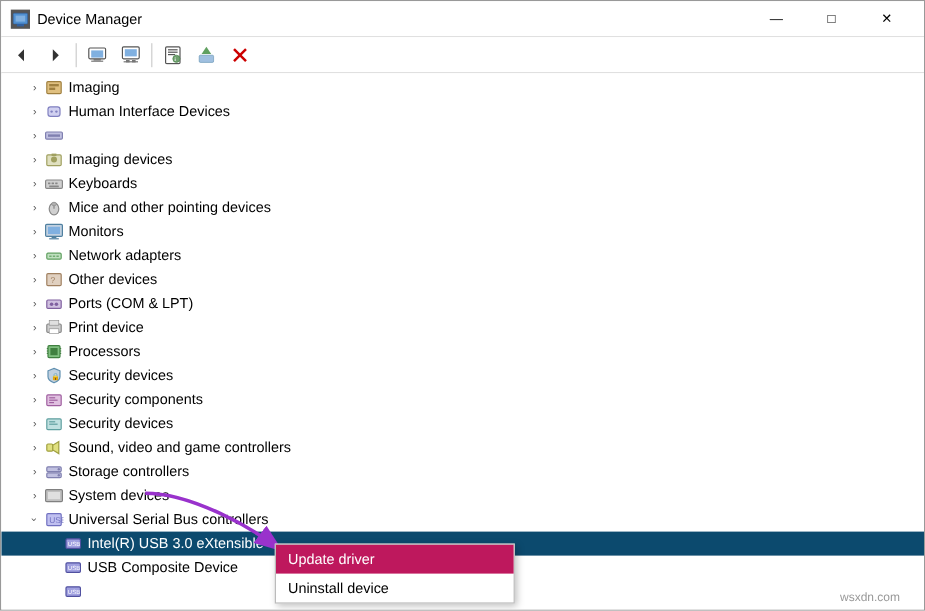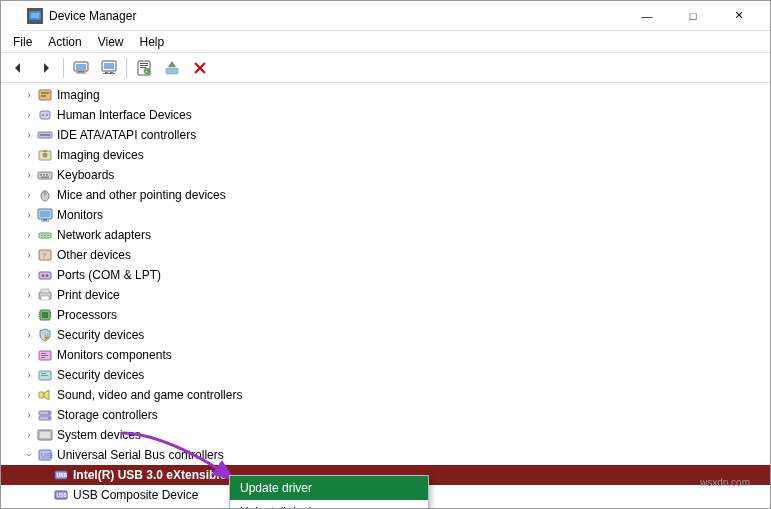--- a/index.html
+++ b/index.html
@@ -23,21 +23,20 @@
     }
 
     .title-bar {
       height: 30px;
       background: #fff;
       display: flex;
       align-items: center;
       padding: 0 8px;
       border-bottom: 1px solid #e0e0e0;
       user-select: none;
-      margin-left: 18px;
     }
 
     .title-bar-icon {
       width: 16px;
       height: 16px;
       margin-right: 6px;
       background: #555;
       display: inline-flex;
       align-items: center;
       justify-content: center;
@@ -139,21 +138,21 @@
     .tree-view::-webkit-scrollbar-thumb { background: #c0c0c0; border: 3px solid #f0f0f0; border-radius: 6px; }
 
     .tree-item {
       display: flex;
       align-items: center;
       height: 20px;
       padding-left: 4px;
       cursor: pointer;
       white-space: nowrap;
     }
-    .tree-item.selected { background: #7f1d1d; color: #fff; font-weight: bold; }
+    .tree-item.selected { background: #0c4a6e; color: #fff; }
 
     .tree-expand {
       width: 16px;
       height: 16px;
       display: flex;
       align-items: center;
       justify-content: center;
       font-size: 9px;
       color: #555;
       flex-shrink: 0;
@@ -185,39 +184,39 @@
       min-width: 200px;
     }
 
     .context-menu-item {
       padding: 5px 20px 5px 10px;
       font-size: 12px;
       cursor: pointer;
       color: #000;
     }
     .context-menu-item.active {
-      background: #15803d;
+      background: #be185d;
       color: #fff;
     }
 
     
     .arrow-indicator {
       position: absolute;
       left: 140px;
       top: 350px;
       width: 100px;
       height: 60px;
       pointer-events: none;
       z-index: 50;
     }
 
     
     .watermark {
       position: absolute;
-      bottom: 20px;
+      bottom: 4px;
       right: 20px;
       font-size: 10px;
       color: #999;
       z-index: 200;
     }
 
     .indent-1 { padding-left: 20px; }
     .indent-2 { padding-left: 36px; }
   </style>
 </head>
@@ -234,26 +233,20 @@
       </svg>
     </div>
     <span class="title-bar-title">Device Manager</span>
     <div class="title-bar-controls">
       <button class="title-btn">—</button>
       <button class="title-btn">□</button>
       <button class="title-btn close">✕</button>
     </div>
   </div>
 
-  <div class="menu-bar">
-    <div class="menu-item">File</div>
-    <div class="menu-item">Action</div>
-    <div class="menu-item">View</div>
-    <div class="menu-item">Help</div>
-  </div>
 
   <div class="toolbar">
     <button class="toolbar-btn">
       <svg width="14" height="14" viewBox="0 0 14 14">
           <polygon points="9,2 4,7 9,12" fill="#333"></polygon>
         </svg>
     </button>
     <button class="toolbar-btn">
       <svg width="14" height="14" viewBox="0 0 14 14">
           <polygon points="5,2 10,7 5,12" fill="#333"></polygon>
@@ -330,21 +323,20 @@
       </div>
 
       <div class="tree-item indent-1">
         <div class="tree-expand">›</div>
         <div class="tree-icon">
           <svg width="16" height="16" viewBox="0 0 16 16">
               <rect x="1" y="5" width="14" height="6" rx="1" fill="#c0c0e0" stroke="#8080b0" stroke-width="1"></rect>
               <rect x="3" y="7" width="10" height="2" fill="#8080b0"></rect>
             </svg>
         </div>
-        <span class="tree-label">IDE ATA/ATAPI controllers</span>
       </div>
 
       <div class="tree-item indent-1">
         <div class="tree-expand">›</div>
         <div class="tree-icon">
           <svg width="16" height="16" viewBox="0 0 16 16">
               <rect x="2" y="4" width="12" height="9" rx="1" fill="#e0e0c0" stroke="#a0a060" stroke-width="1"></rect>
               <circle cx="8" cy="8" r="2.5" fill="#a0a060"></circle>
               <rect x="6" y="3" width="4" height="2" fill="#a0a060"></rect>
             </svg>
@@ -470,21 +462,21 @@
       <div class="tree-item indent-1">
         <div class="tree-expand">›</div>
         <div class="tree-icon">
           <svg width="16" height="16" viewBox="0 0 16 16">
               <rect x="2" y="4" width="12" height="9" rx="1" fill="#e0c0e0" stroke="#a060a0" stroke-width="1"></rect>
               <rect x="4" y="6" width="5" height="1" fill="#a060a0"></rect>
               <rect x="4" y="8" width="7" height="1" fill="#a060a0"></rect>
               <rect x="4" y="10" width="4" height="1" fill="#a060a0"></rect>
             </svg>
         </div>
-        <span class="tree-label">Monitors components</span>
+        <span class="tree-label">Security components</span>
       </div>
 
       <div class="tree-item indent-1">
         <div class="tree-expand">›</div>
         <div class="tree-icon">
           <svg width="16" height="16" viewBox="0 0 16 16">
               <rect x="2" y="4" width="12" height="9" rx="1" fill="#c0e0e0" stroke="#60a0a0" stroke-width="1"></rect>
               <rect x="4" y="6" width="5" height="1" fill="#60a0a0"></rect>
               <rect x="4" y="8" width="7" height="1" fill="#60a0a0"></rect>
             </svg>

